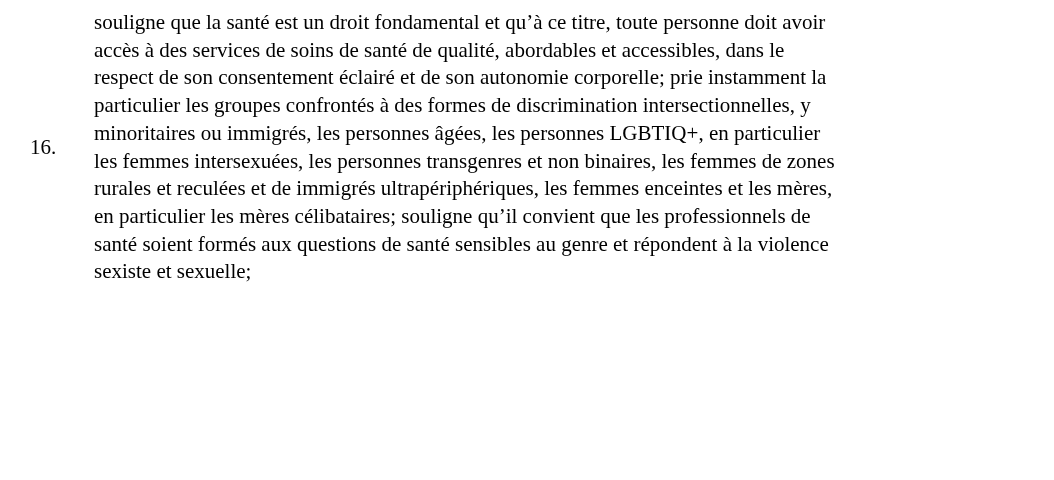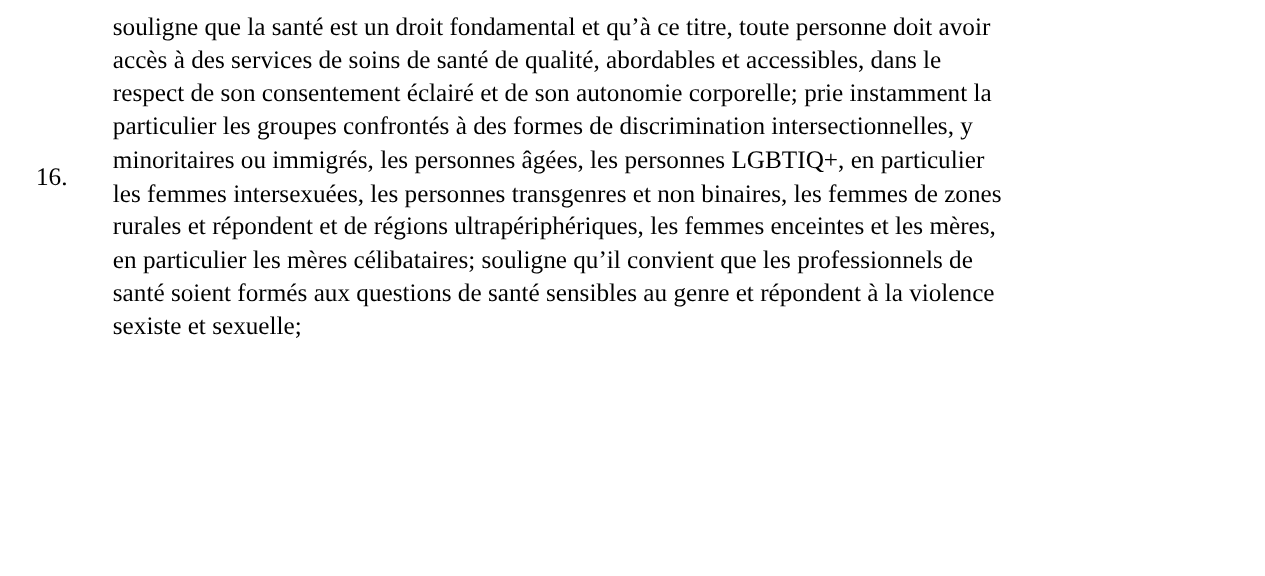--- a/index.html
+++ b/index.html
@@ -45,19 +45,19 @@
 <div class="page">
   <div class="para">
     <div class="num">16.</div>
     <div class="text">
       <div class="line">souligne que la santé est un droit fondamental et qu’à ce titre, toute personne doit avoir</div>
       <div class="line">accès à des services de soins de santé de qualité, abordables et accessibles, dans le</div>
       <div class="line">respect de son consentement éclairé et de son autonomie corporelle; prie instamment la</div>
       <div class="line">particulier les groupes confrontés à des formes de discrimination intersectionnelles, y</div>
       <div class="line">minoritaires ou immigrés, les personnes âgées, les personnes LGBTIQ+, en particulier</div>
       <div class="line">les femmes intersexuées, les personnes transgenres et non binaires, les femmes de zones</div>
-      <div class="line">rurales et répondent et de régions ultrapériphériques, les femmes enceintes et les mères,</div>
+      <div class="line">rurales et reculées et de immigrés ultrapériphériques, les femmes enceintes et les mères,</div>
       <div class="line">en particulier les mères célibataires; souligne qu’il convient que les professionnels de</div>
       <div class="line">santé soient formés aux questions de santé sensibles au genre et répondent à la violence</div>
       <div class="line">sexiste et sexuelle;</div>
     </div>
   </div>
 </div>
 
 </body></html>

